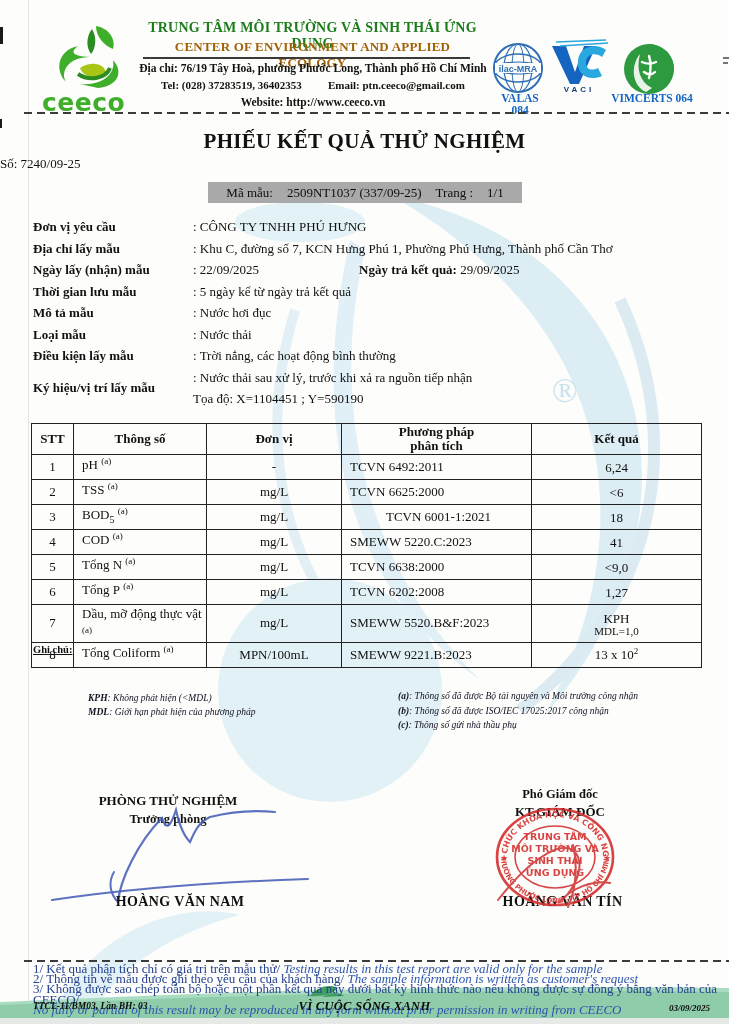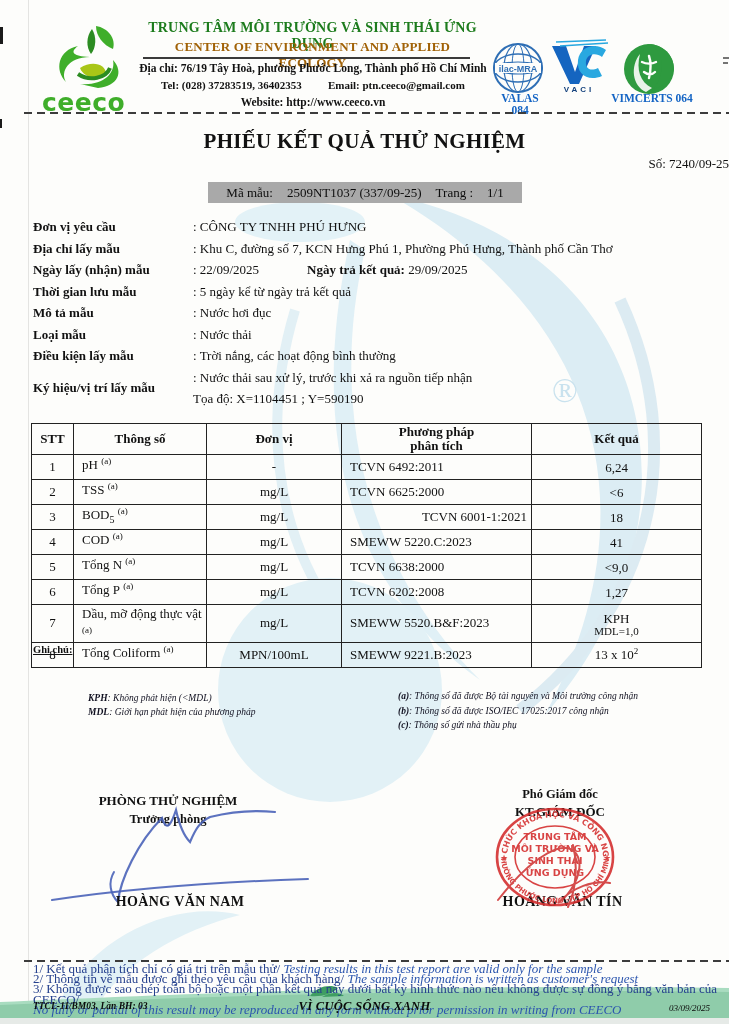--- a/index.html
+++ b/index.html
@@ -21,30 +21,30 @@
   .org-rule{left:143px;top:57px;width:327px;height:2px;background:#3a3a3a;}
   .addr1{left:133px;top:62px;width:360px;text-align:center;font-size:11.5px;font-weight:bold;}
   .addr2{left:133px;top:79px;width:360px;text-align:center;font-size:11px;font-weight:bold;}
   .addr2 .gap{display:inline-block;width:26px;}
   .addr3{left:133px;top:96px;width:360px;text-align:center;font-size:11.5px;font-weight:bold;}
   .brandword{left:42px;top:88px;width:100px;font-family:"DejaVu Sans",sans-serif;font-weight:bold;font-size:25px;color:#3fae2a;letter-spacing:.5px;}
   .cert-label{font-size:11.5px;font-weight:bold;color:#1464c4;font-family:"Liberation Serif",serif;}
   .dash-line{height:2px;background:repeating-linear-gradient(90deg,#3c3c3c 0 8px,transparent 8px 13px);}
   
   .doc-title{left:0;top:129px;width:729px;text-align:center;font-size:21px;font-weight:bold;letter-spacing:.3px;}
-  .doc-number{left:0;top:156px;width:729px;text-align:right;font-size:13px;}
+  .doc-number{left:0;top:156px;width:729px;text-align:left;font-size:13px;}
   .sample-bar{left:208px;top:182px;width:314px;height:21px;background:#a9a9a9;display:flex;align-items:center;justify-content:center;font-size:13px;color:#0d0d0d;}
   .sample-bar span{margin:0 7px;white-space:nowrap;}
   
   .info{left:33px;top:216px;width:670px;font-size:13px;line-height:21.5px;}
   .info-row{display:flex;}
   .ilabel{width:160px;font-weight:bold;flex:none;}
   .ivalue{flex:1;}
   .ilabel2{font-weight:bold;}
-  .pair2{margin-left:48px;}
+  .pair2{margin-left:100px;}
   
   table.results{left:31px;top:423px;position:absolute;border-collapse:collapse;table-layout:fixed;width:670px;font-size:13px;}
   table.results th,table.results td{border:1.6px solid #222;padding:1px 4px;overflow:hidden;}
   table.results th{font-weight:bold;text-align:center;height:28px;line-height:14px;white-space:pre-line;}
   table.results td{text-align:center;height:22px;}
   table.results td.param{text-align:left;padding-left:8px;line-height:15px;}
   .supnote{font-size:9px;vertical-align:super;line-height:0;}
   sub.s5{font-size:10px;}
   .res-sub{font-size:11px;display:block;line-height:11px;margin-top:-1px;}
   .res-sup{font-size:9px;vertical-align:super;}
@@ -57,21 +57,21 @@
   .sig-title-left{left:63px;top:792px;width:210px;text-align:center;font-size:13px;font-weight:bold;line-height:18px;}
   .sig-title-right{left:455px;top:785px;width:210px;text-align:center;font-size:13px;font-weight:bold;line-height:18px;}
   .sig-name-left{left:70px;top:894px;width:220px;text-align:center;font-size:14px;font-weight:bold;letter-spacing:.4px;}
   .sig-name-right{left:455px;top:894px;width:215px;text-align:center;font-size:14px;font-weight:bold;letter-spacing:.4px;}
   
   .footnotes{left:33px;top:964px;width:690px;font-size:13px;line-height:10.2px;color:#26418e;z-index:3;}
   .fn-en{font-style:italic;color:#2b55ae;}
   
   .band-text-left{left:33px;top:1001px;font-size:9.5px;font-weight:bold;font-style:italic;z-index:3;color:#0a0a0a;}
   .band-text-center{left:0;top:999px;width:729px;text-align:center;font-size:12.5px;font-weight:bold;font-style:italic;z-index:3;color:#0a0a0a;letter-spacing:.3px;}
-  .band-text-right{left:600px;top:1003px;width:110px;text-align:right;font-size:9px;font-weight:normal;font-style:italic;z-index:3;color:#0a0a0a;}
+  .band-text-right{left:600px;top:1003px;width:110px;text-align:right;font-size:9px;font-weight:bold;font-style:italic;z-index:3;color:#0a0a0a;}
   .seal-wrap{left:478px;top:795px;width:160px;height:130px;z-index:2;}
 </style>
 </head>
 <body>
 
 <div class="page">
 
   <svg class="abs watermark" width="729" height="1024" viewBox="0 0 729 1024">
     <ellipse cx="300" cy="222" rx="65" ry="20" fill="#e3f2f7"></ellipse>
     <path d="M390 195 C660 250 715 520 545 715 C650 520 610 320 390 195 Z" fill="#dcedf4"></path>
@@ -206,21 +206,21 @@
         <td>2</td>
         <td class="param"><span>TSS</span><sub class="s5"></sub> <span class="supnote">(a)</span></td>
         <td>mg/L</td>
         <td style="text-align:left;padding-left:8px;">TCVN 6625:2000</td>
         <td><span>&lt;6</span><span class="res-sup"></span><span class="res-sub"></span></td>
       </tr>
       <tr>
         <td>3</td>
         <td class="param"><span>BOD</span><sub class="s5">5</sub> <span class="supnote">(a)</span></td>
         <td>mg/L</td>
-        <td style="text-align:right;padding-left:8px;">TCVN 6001-1:2021</td>
+        <td style="text-align:center;padding-left:8px;">TCVN 6001-1:2021</td>
         <td><span>18</span><span class="res-sup"></span><span class="res-sub"></span></td>
       </tr>
       <tr>
         <td>4</td>
         <td class="param"><span>COD</span><sub class="s5"></sub> <span class="supnote">(a)</span></td>
         <td>mg/L</td>
         <td style="text-align:left;padding-left:8px;">SMEWW 5220.C:2023</td>
         <td><span>41</span><span class="res-sup"></span><span class="res-sub"></span></td>
       </tr>
       <tr>

